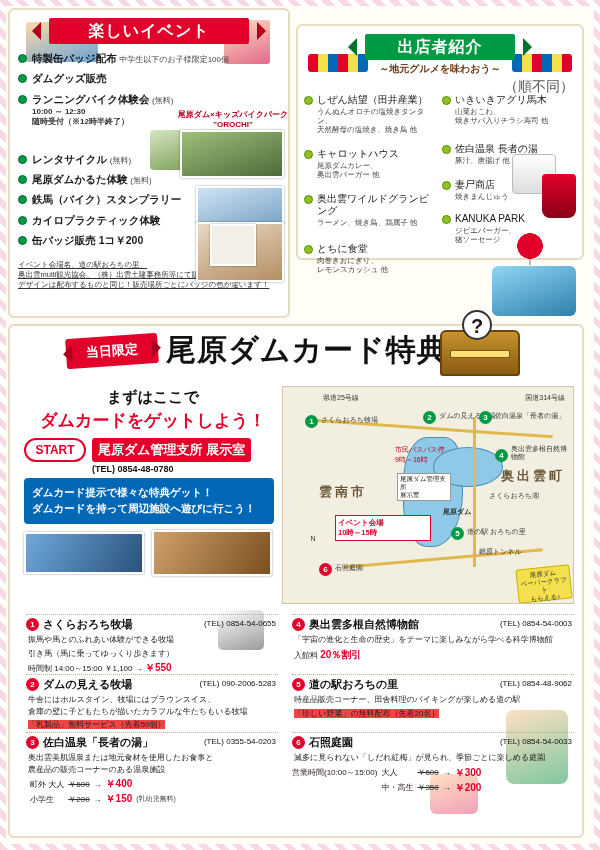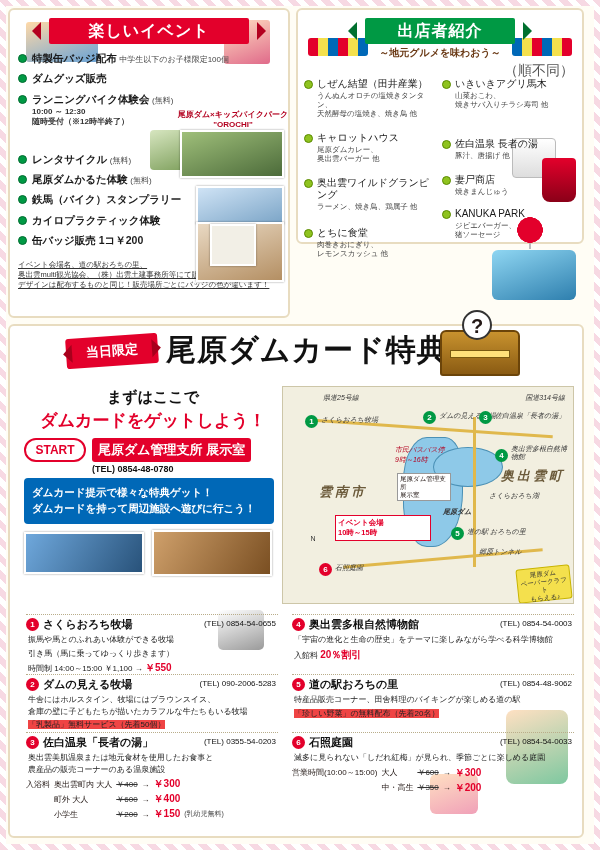--- a/index.html
+++ b/index.html
@@ -26,21 +26,21 @@
   }
   .panel{
     position:absolute;
     background:#ffffff;
     border:2px solid #e8dcc0;
     border-radius:6px;
   }
 
   
   #panel-events{ left:8px; top:8px; width:282px; height:310px; }
-  #panel-shops { left:296px; top:8px; width:288px; height:236px; }
+  #panel-shops { left:296px; top:24px; width:288px; height:236px; }
   #panel-bonus { left:8px; top:324px; width:576px; height:514px; }
 
   .ribbon{
     position:relative;
     margin:8px auto 4px;
     width:200px; height:26px;
     background:#e3002b;
     color:#fff;
     font-weight:bold;
     font-size:16px;
@@ -176,21 +176,21 @@
   }
 
   
   .map{
     position:absolute; left:272px; top:60px; width:292px; height:218px;
     background:#f2efe0; border:1px solid #cdc6a8;
     overflow:hidden;
   }
   .lake{ position:absolute; background:#8ec9e8; border:1px solid #4a90b5;}
   .road{ position:absolute; background:#e0b84c; height:3px;}
-  .map-label{ position:absolute; font-size:7px; color:#333;font-style:italic;}
+  .map-label{ position:absolute; font-size:7px; color:#333;}
   .map-big{ font-size:13px; font-weight:bold; color:#6b5a3a; letter-spacing:3px;}
   .pin{
     position:absolute; width:13px; height:13px; border-radius:50%;
     background:#e3002b; color:#fff; font-size:8px; font-weight:bold;
     text-align:center; line-height:13px;
   }
   .pin.g{ background:#009944;}
   .map-callout{
     position:absolute; background:#fff; border:1px solid #999;
     font-size:6.5px; padding:1px 2px; line-height:1.25;
@@ -355,21 +355,21 @@
           <span class="sh-sub" style="white-space:pre-line">肉巻きおにぎり、
 レモンスカッシュ 他</span></li>
       </ul>
     </div>
     <div class="shop-col">
       <ul>
         <li><span class="bullet green2"></span>
           <span class="sh-name">いきいきアグリ馬木</span>
           <span class="sh-sub" style="white-space:pre-line">山菜おこわ、
 焼きサバ入りチラシ寿司 他</span></li>
-        <li style="margin-top:29px"><span class="bullet green2"></span>
+        <li style="margin-top:18px"><span class="bullet green2"></span>
           <span class="sh-name">佐白温泉 長者の湯</span>
           <span class="sh-sub" style="white-space:pre-line">豚汁、唐揚げ 他</span></li>
         <li style="margin-top:14px"><span class="bullet green2"></span>
           <span class="sh-name">妻尸商店</span>
           <span class="sh-sub" style="white-space:pre-line">焼きまんじゅう</span></li>
         <li style="margin-top:12px"><span class="bullet green2"></span>
           <span class="sh-name">KANUKA PARK</span>
           <span class="sh-sub" style="white-space:pre-line">ジビエバーガー、
 猪ソーセージ</span></li>
       </ul>
@@ -475,27 +475,20 @@
   <div class="fac col-left" style="top:406px">
     <div class="fac-head">
       <div class="fac-num">3</div>
       <div class="fac-name">佐白温泉「長者の湯」</div>
       <div class="fac-tel">(TEL) 0355-54-0203</div>
     </div>
     <div class="fac-body" style="white-space:pre-line">奥出雲美肌温泉または地元食材を使用したお食事と
 農産品の販売コーナーのある温泉施設</div>
     <table class="prices">
       <tbody>
-          <tr>
-        <td>入浴料</td>
-        <td>奥出雲町内 大人</td>
-        <td class="old">￥400</td>
-        <td>→</td>
-        <td class="new">￥300</td>
-      </tr>
       <tr>
         <td></td>
         <td>町外 大人</td>
         <td class="old">￥600</td>
         <td>→</td>
         <td class="new">￥400</td>
       </tr>
       <tr>
         <td></td>
         <td>小学生</td>

